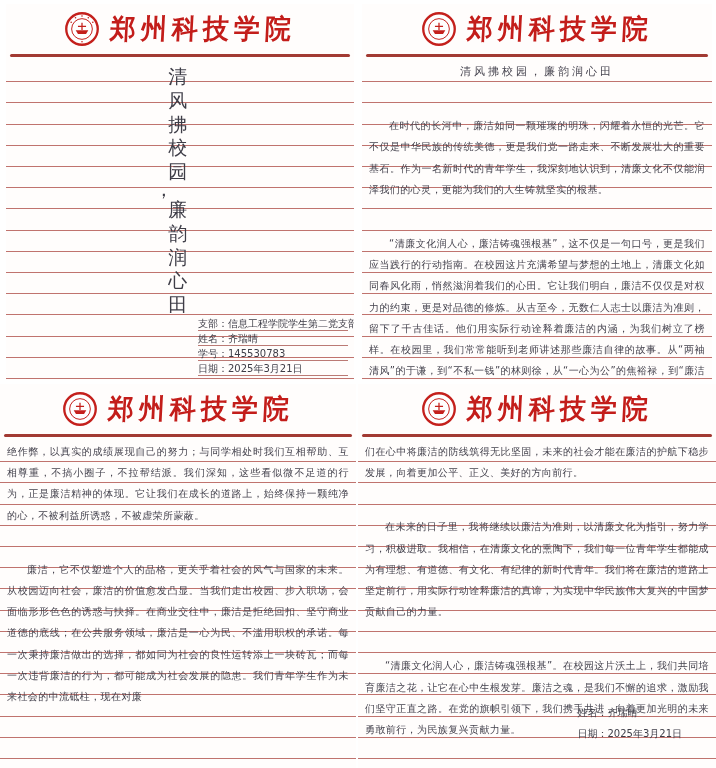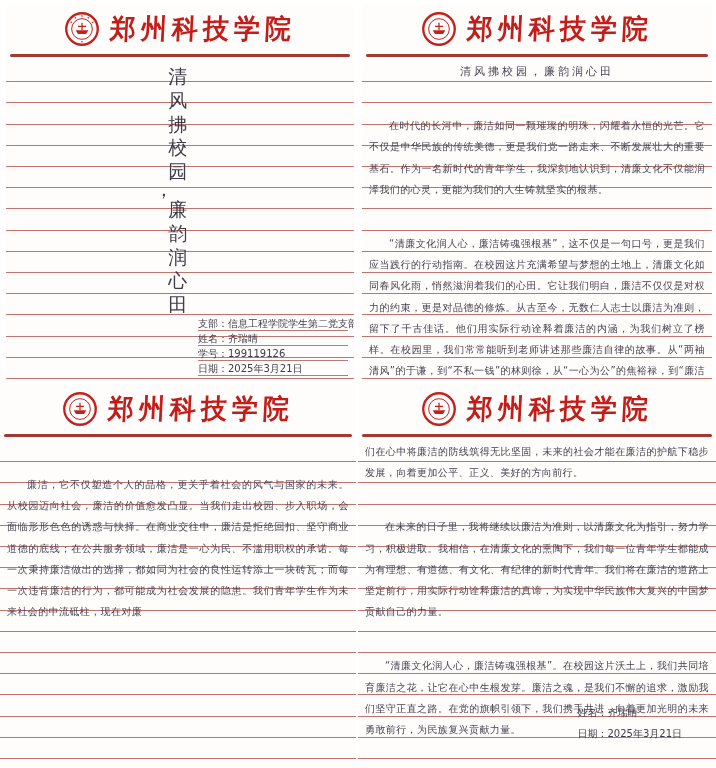--- a/index.html
+++ b/index.html
@@ -79,21 +79,21 @@
         <span class="punct">，</span>
         <span>廉</span>
         <span>韵</span>
         <span>润</span>
         <span>心</span>
         <span>田</span>
       </div>
       <div class="cover-info">
         <div class="info-line">支部：信息工程学院学生第二党支部</div>
         <div class="info-line">姓名：齐瑞晴</div>
-        <div class="info-line">学号：199119126</div>
+        <div class="info-line">学号：145530783</div>
         <div class="info-line">日期：2025年3月21日</div>
       </div>
     </div>
   </div>
 
   <div class="page p-two">
     <div class="page-header">
       <svg class="logo" viewBox="0 0 40 40">
         <circle cx="20" cy="20" r="17.5" fill="#fff" stroke="#c4201c" stroke-width="2.6"></circle>
         <circle cx="20" cy="20" r="11.5" fill="none" stroke="#c4201c" stroke-width="1.1"></circle>
@@ -118,20 +118,21 @@
         <circle cx="20" cy="20" r="17.5" fill="#fff" stroke="#c4201c" stroke-width="2.6"></circle>
         <circle cx="20" cy="20" r="11.5" fill="none" stroke="#c4201c" stroke-width="1.1"></circle>
         <path d="M13 21.5 h14 l-2.5 4 h-9 z" fill="#c4201c"></path>
         <path d="M20 13 v8 M15.5 17 h9" stroke="#c4201c" stroke-width="1.4"></path>
       </svg>
       <div class="school-name">郑州科技学院</div>
     </div>
     <div class="header-rule"></div>
     <div class="ruled">
       <div class="essay">
+        <p>绝作弊，以真实的成绩展现自己的努力；与同学相处时我们互相帮助、互相尊重，不搞小圈子，不拉帮结派。我们深知，这些看似微不足道的行为，正是廉洁精神的体现。它让我们在成长的道路上，始终保持一颗纯净的心，不被利益所诱惑，不被虚荣所蒙蔽。</p>
         <p class="indent">廉洁，它不仅塑造个人的品格，更关乎着社会的风气与国家的未来。从校园迈向社会，廉洁的价值愈发凸显。当我们走出校园、步入职场，会面临形形色色的诱惑与抉择。在商业交往中，廉洁是拒绝回扣、坚守商业道德的底线；在公共服务领域，廉洁是一心为民、不滥用职权的承诺。每一次秉持廉洁做出的选择，都如同为社会的良性运转添上一块砖瓦；而每一次违背廉洁的行为，都可能成为社会发展的隐患。我们青年学生作为未来社会的中流砥柱，现在对廉</p>
       </div>
     </div>
   </div>
 
   <div class="page p-four">
     <div class="page-header">
       <svg class="logo" viewBox="0 0 40 40">
         <circle cx="20" cy="20" r="17.5" fill="#fff" stroke="#c4201c" stroke-width="2.6"></circle>
         <circle cx="20" cy="20" r="11.5" fill="none" stroke="#c4201c" stroke-width="1.1"></circle>

